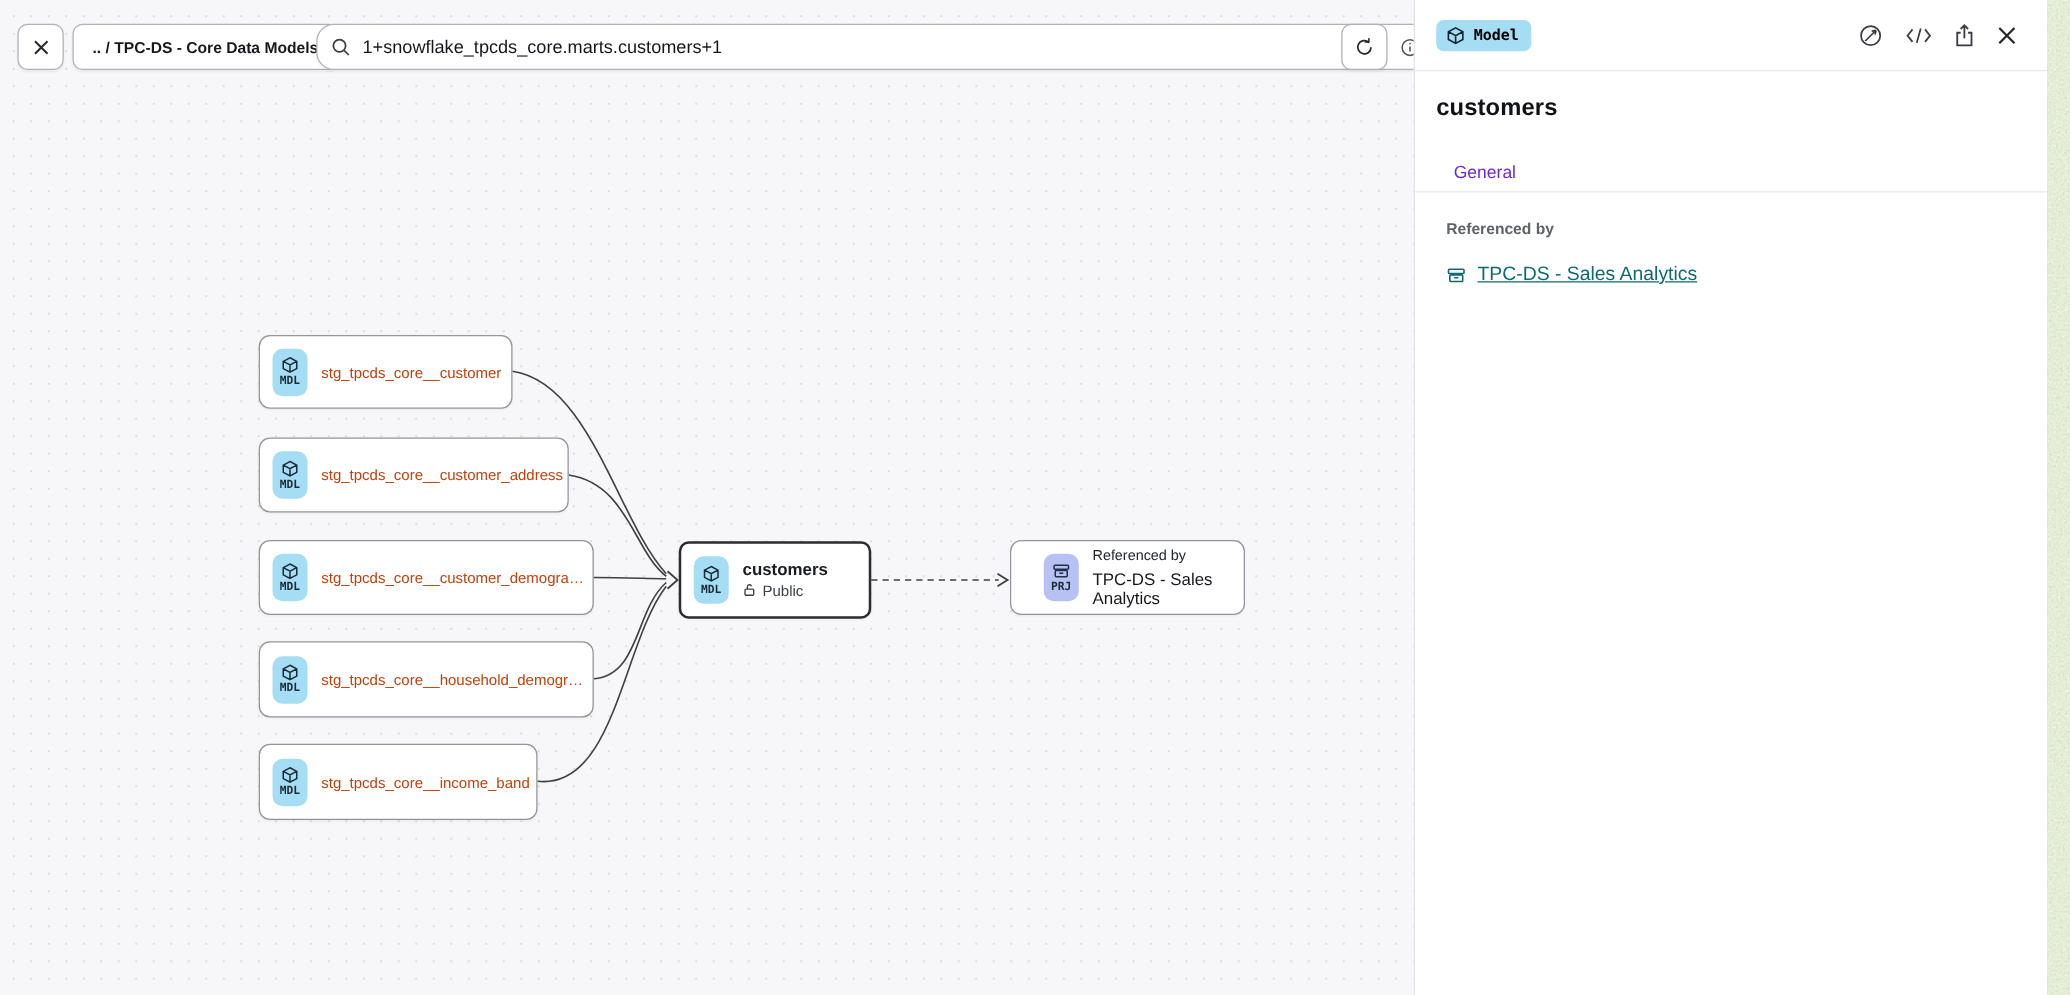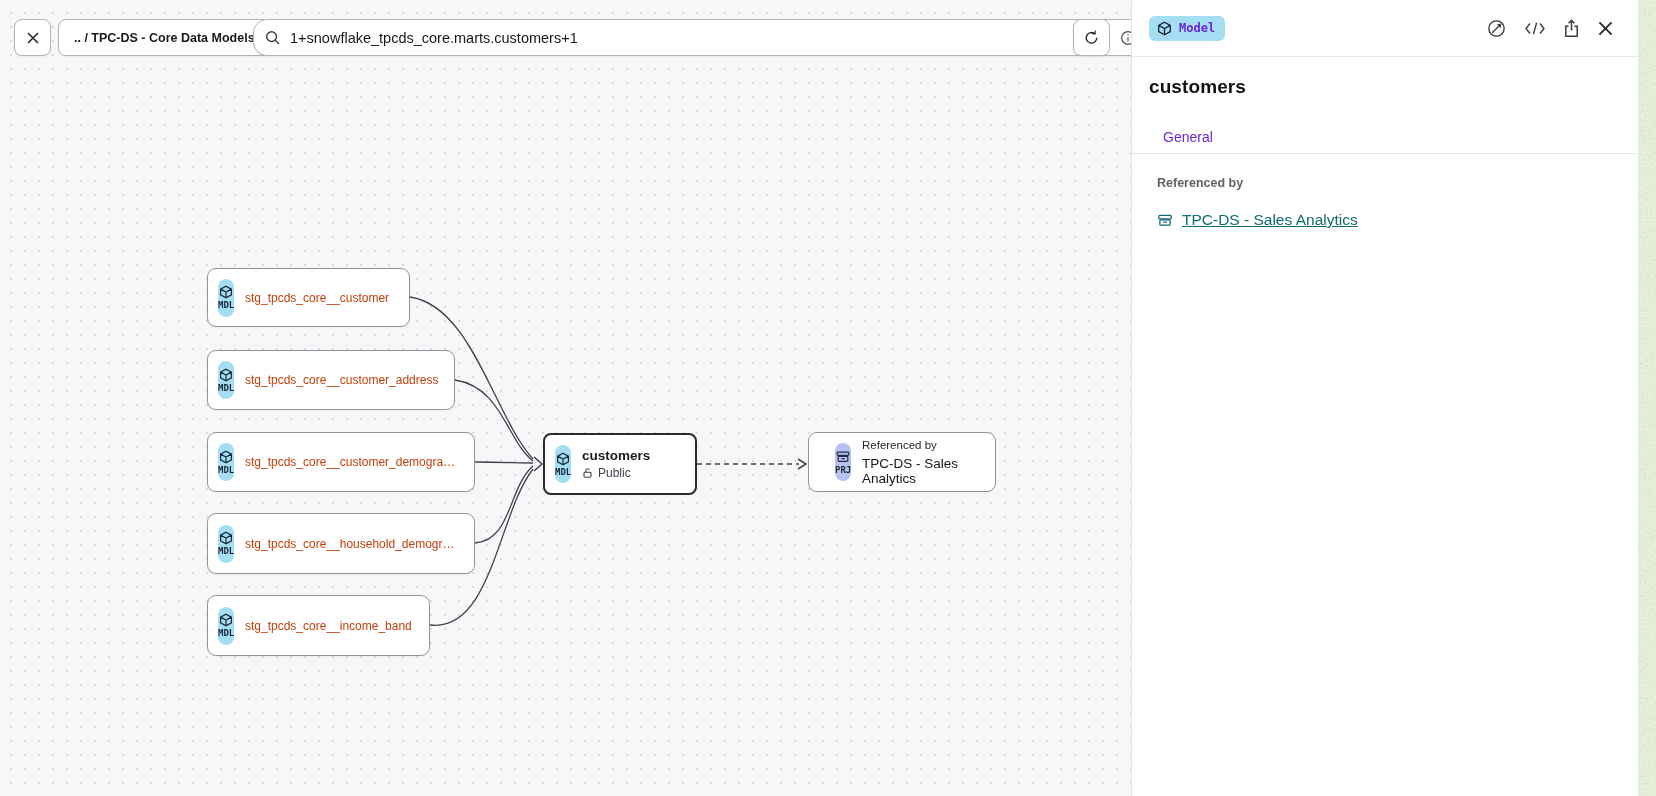--- a/index.html
+++ b/index.html
@@ -16,33 +16,33 @@
   }
   .edges { position:absolute; left:0; top:0; pointer-events:none; }
 
   .node {
     position:absolute; background:#fff; border:1px solid #94949c; border-radius:9px;
     display:flex; align-items:center; gap:11px; padding:0 12px 0 10px;
     box-shadow:0 1px 2px rgba(20,24,34,.04);
   }
   .node-label { font-size:12px; color:#c2410c; white-space:nowrap; }
   .badge-sq {
-    width:16px; height:38px; border-radius:8px; flex:0 0 auto;
-    display:flex; flex-direction:column; justify-content:center; gap:0;
+    width:28px; height:38px; border-radius:8px; flex:0 0 auto;
+    display:flex; flex-direction:column; align-items:center; justify-content:center; gap:0;
   }
   .badge-mdl { background:#a5ddf4; }
   .badge-prj { background:#b7c1f4;margin-left:16px; }
   .badge-sq .bt {
     font-family:"DejaVu Sans Mono","Liberation Mono",monospace;
     font-size:9px; font-weight:700; color:#1b2b36; line-height:10px; margin-top:1px;
   }
   .node.selected { border:2px solid #2b2b31; border-radius:8px; }
   .node-col { display:flex; flex-direction:column; justify-content:center; gap:3px; }
   .node-title { font-size:13.5px; font-weight:700; color:#191c22; }
-  .node-sub { font-size:12px; color:#3c414c; display:flex; align-items:center; gap:5px; }
+  .node-sub { font-size:12px; color:#3c414c; display:flex; align-items:flex-start; gap:5px; }
   .prj-small { font-size:11.5px; color:#23262e; }
   .prj-big { font-size:13.5px; color:#15171c; margin-top:2px; }
 
   
   .toolbar { position:absolute; left:0; top:0; width:1131px; height:76px; pointer-events:none; }
   .toolbar > * { pointer-events:auto; }
   .chip {
     position:absolute; top:19px; height:37px; background:#fff;
     border:1px solid #b1b1b9; border-radius:8px;
     box-shadow:0 1px 2px rgba(16,24,40,.06);
@@ -65,21 +65,21 @@
     background:#fff; border-left:1px solid #e3e3e7;
   }
   .panel-header {
     height:57px; display:flex; align-items:center; justify-content:space-between;
     padding:0 24px 0 17px; border-bottom:1px solid #e8e8eb;
   }
   .type-badge {
     display:inline-flex; align-items:center; gap:7px; background:#a5ddf4;
     border-radius:6px; padding:5px 10px 5px 8px;
     font-family:"DejaVu Sans Mono","Liberation Mono",monospace;
-    font-size:12px; font-weight:700; color:#6d28d9;text-align:center;
+    font-size:12px; font-weight:700; color:#000000;text-align:center;
   }
   .hdr-icons { display:flex; align-items:center; gap:17px; }
   .hdr-icons .icon { cursor:pointer; color:#3a3d44; }
   .title-block { padding:19px 24px 0 17px; }
   .panel-title { font-size:19px; font-weight:700; color:#101218; letter-spacing:.1px; }
   .panel-sub { font-size:12px; color:#2c2f36; margin-top:8px; }
   .tabs { display:flex; align-items:stretch; height:34px; margin-top:22px; border-bottom:1px solid #e7e7ea; }
   .tab { display:flex; align-items:center; font-size:14px; cursor:pointer; }
   .tab-general { margin-left:29px; padding:0 2px; color:#6d28d9; }
   .tab-active { margin-left:42px; padding:0 24px; color:#0e6b6f; font-weight:700; border-bottom:3px solid #0e6e72; }

